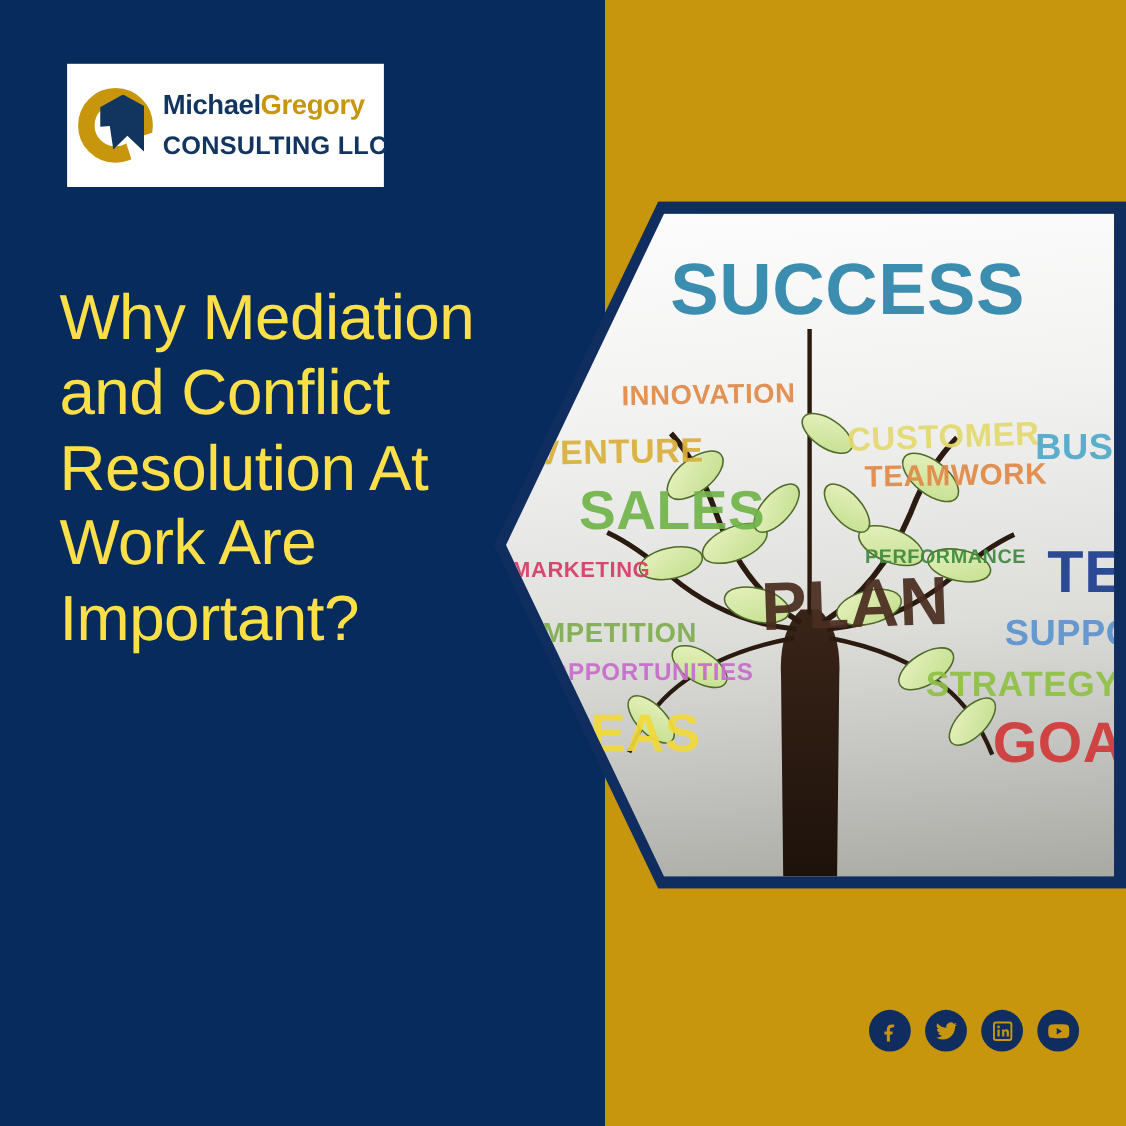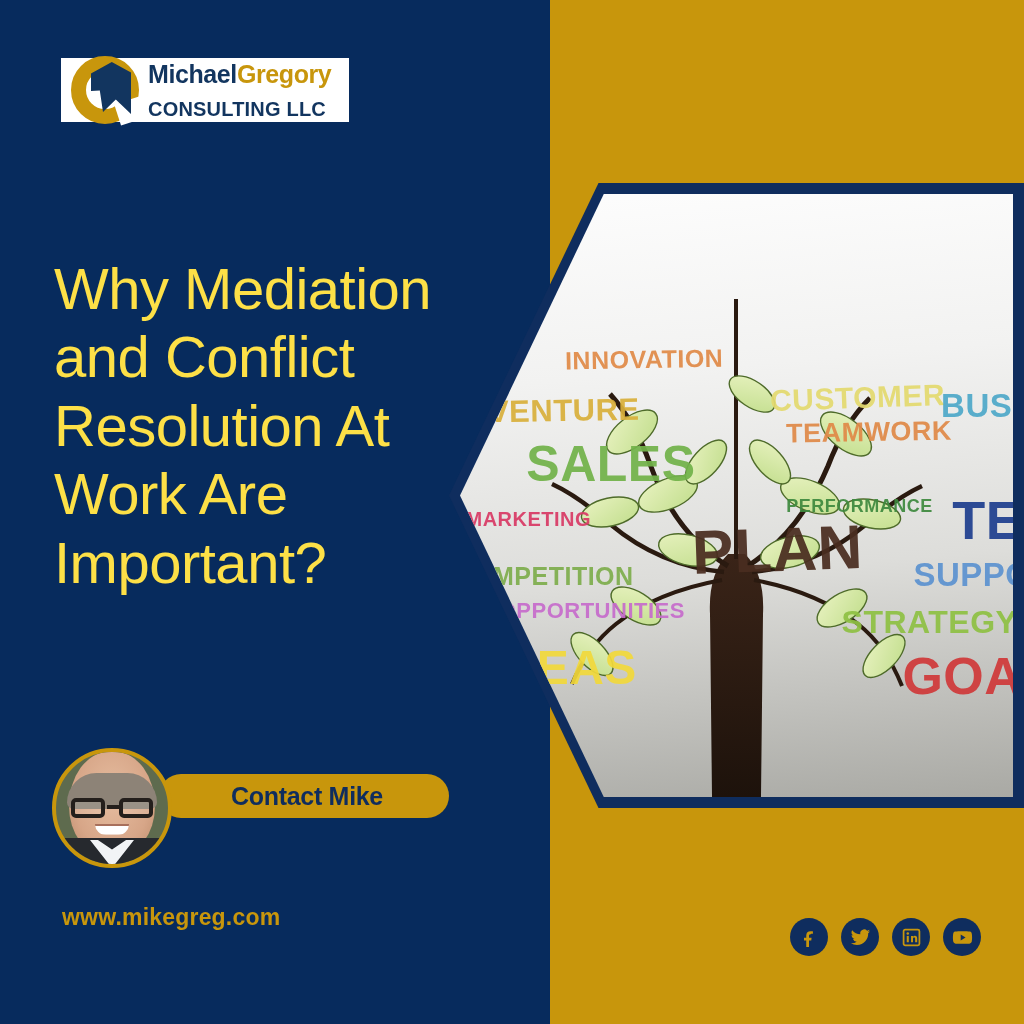--- a/index.html
+++ b/index.html
@@ -18,21 +18,21 @@
     background:#072b5d;
   }
   .bg-gold {
     position:absolute; left:550px; top:0; width:474px; height:1024px;
     background:#c8960c;
   }
 
   
   .logo-card {
     position:absolute; left:61px; top:58px;
-    width:288px; height:64px;
+    width:288px; height:112px;
     background:#ffffff;
     display:flex; align-items:center;
     padding-left:8px;
   }
   .logo-mark {
     position:relative; width:72px; height:72px; flex:none;
   }
   .logo-ring {
     position:absolute; left:2px; top:2px; width:68px; height:68px;
     border-radius:50%;
@@ -47,21 +47,21 @@
     position:absolute; left:22px; top:8px;
     width:40px; height:52px;
     background:#12355f;
     clip-path:polygon(0% 22%, 52% 0%, 100% 20%, 100% 100%, 62% 72%, 30% 96%, 22% 55%, 0% 56%);
   }
   .logo-text { margin-left:7px; line-height:1.0; }
   .logo-line1 { font-size:25px; font-weight:700; letter-spacing:-0.4px; white-space:nowrap; }
   .logo-l1a { color:#12355f; }
   .logo-l1b { color:#c8960c; }
   .logo-line2 {
-    font-size:20px; font-weight:600; color:#12355f;
+    font-size:23px; font-weight:600; color:#12355f;
     letter-spacing:0.2px; margin-top:12px; white-space:nowrap;
   }
 
   
   .headline {
     position:absolute; left:54px; top:255px; width:420px;
     color:#fde047;
     font-size:58px;
     font-weight:400;
     line-height:1.18;
@@ -248,60 +248,43 @@
           <ellipse cx="412" cy="320" rx="29" ry="14" transform="rotate(12 412 320)"></ellipse>
           <ellipse cx="330" cy="358" rx="30" ry="15" transform="rotate(-14 330 358)"></ellipse>
           <ellipse cx="382" cy="414" rx="28" ry="14" transform="rotate(-32 382 414)"></ellipse>
           <ellipse cx="424" cy="462" rx="27" ry="13" transform="rotate(-46 424 462)"></ellipse>
           <ellipse cx="310" cy="268" rx="27" ry="13" transform="rotate(48 310 268)"></ellipse>
           <ellipse cx="292" cy="200" rx="26" ry="13" transform="rotate(34 292 200)"></ellipse>
         </g>
       </svg>
 
       <div id="wordcloud" style="position:absolute;inset:0;">
+          <span class="wc" style="left: 27%; top: 5%; font-size: 66px; color: rgb(46, 134, 171); transform: rotate(0deg); opacity: 0.93; letter-spacing: 0.5px;">SUCCESS</span>
           <span class="wc" style="left: 19%; top: 25%; font-size: 25px; color: rgb(224, 138, 72); transform: rotate(-1deg); opacity: 0.93; letter-spacing: 0.5px;">INNOVATION</span>
           <span class="wc" style="left: 5%; top: 33%; font-size: 31px; color: rgb(217, 176, 60); transform: rotate(-1deg); opacity: 0.93; letter-spacing: 0.5px;">VENTURE</span>
           <span class="wc" style="left: 12%; top: 40%; font-size: 50px; color: rgb(114, 179, 74); transform: rotate(0deg); opacity: 0.93; letter-spacing: 0.5px;">SALES</span>
           <span class="wc" style="left: 1%; top: 52%; font-size: 20px; color: rgb(217, 59, 102); transform: rotate(0deg); opacity: 0.93; letter-spacing: 0.5px;">MARKETING</span>
           <span class="wc" style="left: -1%; top: 61%; font-size: 25px; color: rgb(127, 174, 78); transform: rotate(0deg); opacity: 0.93; letter-spacing: 0.5px;">COMPETITION</span>
           <span class="wc" style="left: 7%; top: 67%; font-size: 22px; color: rgb(198, 108, 204); transform: rotate(0deg); opacity: 0.93; letter-spacing: 0.5px;">OPPORTUNITIES</span>
           <span class="wc" style="left: 5%; top: 74%; font-size: 48px; color: rgb(242, 217, 60); transform: rotate(0deg); opacity: 0.93; letter-spacing: 0.5px;">IDEAS</span>
           <span class="wc" style="left: 56%; top: 31%; font-size: 30px; color: rgb(228, 218, 112); transform: rotate(-2deg); opacity: 0.93; letter-spacing: 0.5px;">CUSTOMER</span>
           <span class="wc" style="left: 59%; top: 37%; font-size: 27px; color: rgb(224, 138, 72); transform: rotate(-1deg); opacity: 0.93; letter-spacing: 0.5px;">TEAMWORK</span>
           <span class="wc" style="left: 87%; top: 32%; font-size: 33px; color: rgb(79, 169, 201); transform: rotate(0deg); opacity: 0.93; letter-spacing: 0.5px;">BUSINESS</span>
           <span class="wc" style="left: 59%; top: 50%; font-size: 18px; color: rgb(63, 138, 63); transform: rotate(0deg); opacity: 0.93; letter-spacing: 0.5px;">PERFORMANCE</span>
           <span class="wc" style="left: 89%; top: 49%; font-size: 54px; color: rgb(31, 63, 143); transform: rotate(0deg); opacity: 0.93; letter-spacing: 0.5px;">TEAM</span>
           <span class="wc" style="left: 42%; top: 53%; font-size: 62px; color: rgb(74, 45, 32); transform: rotate(-2deg); opacity: 0.93; letter-spacing: 0.5px;">PLAN</span>
           <span class="wc" style="left: 82%; top: 60%; font-size: 33px; color: rgb(93, 147, 208); transform: rotate(0deg); opacity: 0.93; letter-spacing: 0.5px;">SUPPORT</span>
           <span class="wc" style="left: 69%; top: 68%; font-size: 32px; color: rgb(143, 193, 68); transform: rotate(0deg); opacity: 0.93; letter-spacing: 0.5px;">STRATEGY</span>
           <span class="wc" style="left: 80%; top: 75%; font-size: 52px; color: rgb(208, 58, 58); transform: rotate(0deg); opacity: 0.93; letter-spacing: 0.5px;">GOALS</span>
         </div>
     </div>
   </div>
 
-  <div class="contact-row">
-    <div class="cta-pill">
-      <span class="cta-pill-label">Contact Mike</span>
-    </div>
-    <div class="avatar">
-      <div class="av-face"></div>
-      <div class="av-hair"></div>
-      <div class="av-glasses">
-        <div class="av-lens l"></div>
-        <div class="av-bridge"></div>
-        <div class="av-lens r"></div>
-      </div>
-      <div class="av-mouth"></div>
-      <div class="av-shirt"></div>
-      <div class="av-collar"></div>
-    </div>
-  </div>
 
   <div class="learn">
-    <div>www.mikegreg.com</div>
   </div>
 
   <div class="socials">
     <div class="soc">
       <svg width="20" height="20" viewBox="0 0 24 24" fill="#c8960c">
         <path d="M14.6 8.2h2.1V5.3c-.4-.05-1.6-.16-3-.16-3 0-5 1.84-5 5.2v2.46H6v3.3h2.7V24h3.3v-7.9h2.7l.41-3.3H12v-2.13c0-.95.26-1.6 1.6-1.6z"></path>
       </svg>
     </div>
     <div class="soc">
       <svg width="21" height="21" viewBox="0 0 24 24" fill="#c8960c">

